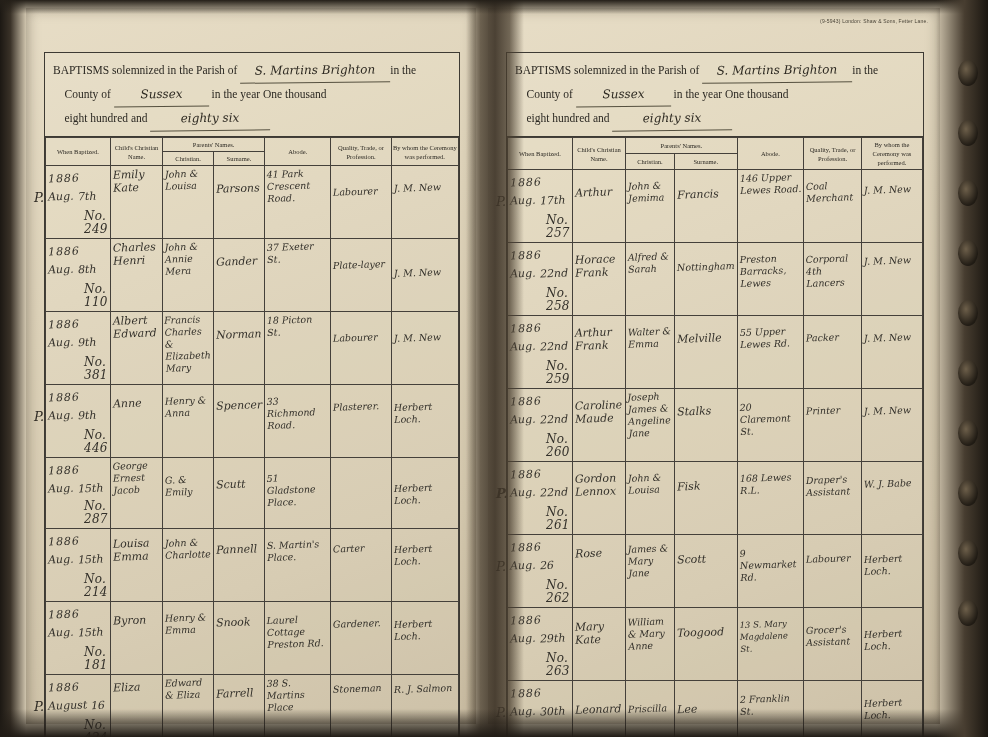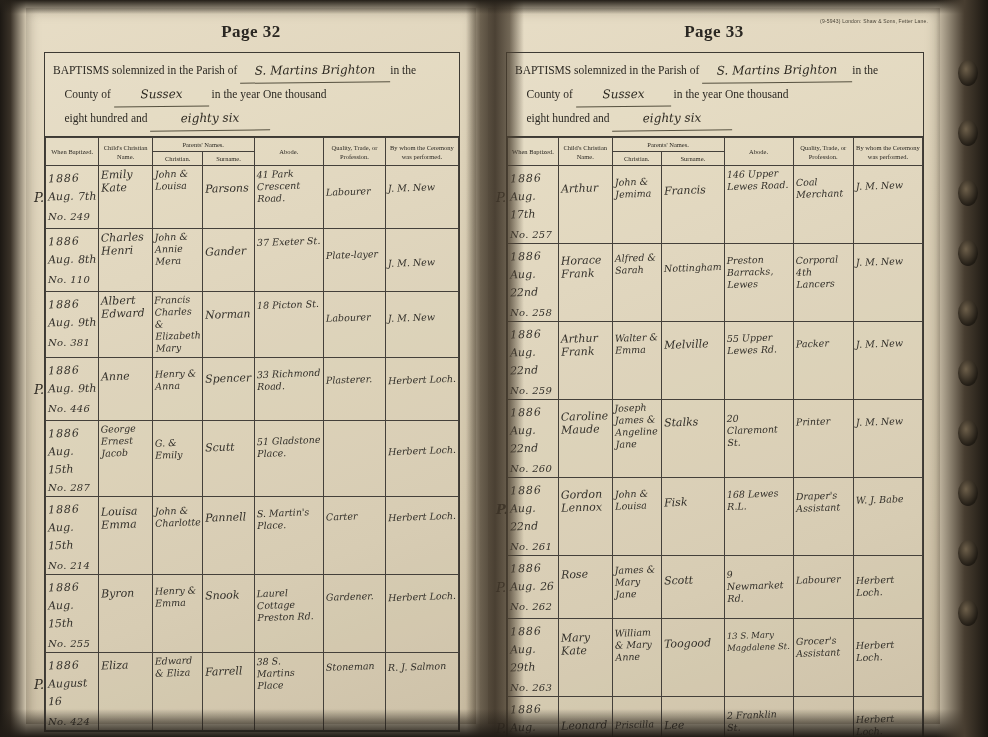--- a/index.html
+++ b/index.html
@@ -77,42 +77,41 @@
   .c-surname{width:12%;}
   .c-abode{width:17%;}
   .c-quality{width:15%;}
   .c-bywhom{width:18%;}
   .hwtxt{
     font-family:"DejaVu Serif",serif;font-style:italic;color:#33302a;
     font-size:11px;line-height:13px;display:block;
   }
   .hwtxt.sm{font-size:9.5px;line-height:12px;}
   .year{font-size:11px;letter-spacing:1px;}
-  .num{font-size:10px;letter-spacing:.3px;}
+  .num{font-size:12px;letter-spacing:.3px;margin-left:36px;}
   .rowwrap{position:relative;}
   .pmark{
     position:absolute;left:-14px;top:22px;font-family:"DejaVu Serif",serif;
     font-style:italic;font-size:13px;color:#2f2b24;
   }
   .slant{display:inline-block;transform:rotate(-2deg);}
   .stain{
     position:absolute;border-radius:50%;pointer-events:none;
     background:radial-gradient(ellipse at 50% 50%, rgba(150,125,85,.30), rgba(150,125,85,0) 70%);
   }
 </style>
 </head>
 <body>
 
 <div class="scan">
 
   <div class="stain" style="left:120px;top:40px;width:260px;height:120px;"></div>
   <div class="stain" style="left:600px;top:500px;width:320px;height:180px;"></div>
 
   <div class="page page-left">
-    <div class="page-title">Page 32</div>
 
     <div class="form">
       <div class="heading">
         <span>BAPTISMS solemnized in the Parish of</span>
         <span class="fill wide">S. Martins Brighton</span><span>in the</span><br>
         &nbsp;&nbsp;&nbsp;&nbsp;<span>County of</span>
         <span class="fill sm">Sussex</span>
         <span>in the year One thousand</span><br>
         &nbsp;&nbsp;&nbsp;&nbsp;<span>eight hundred and</span>
         <span class="fill">eighty six</span>
@@ -236,21 +235,21 @@
             <td class="cell"><span class="hwtxt sm slant" style="margin-top:12px">Carter</span></td>
             <td class="cell"><span class="hwtxt sm slant" style="margin-top:12px">Herbert Loch.</span></td>
           </tr>
           <tr>
             <td class="cell">
               <div class="rowwrap">
                 <span class="pmark"></span>
                 <span class="hwtxt year slant">1886</span>
                 <span class="hwtxt slant">Aug.</span>
                 <span class="hwtxt slant">15th</span>
-                <span class="hwtxt num" style="margin-top:6px">No. 255</span>
+                <span class="hwtxt num" style="margin-top:6px">No. 181</span>
               </div>
             </td>
             <td class="cell"><span class="hwtxt slant" style="margin-top:10px">Byron</span></td>
             <td class="cell"><span class="hwtxt sm slant" style="margin-top:8px">Henry &amp; Emma</span></td>
             <td class="cell"><span class="hwtxt slant" style="margin-top:12px">Snook</span></td>
             <td class="cell"><span class="hwtxt sm slant" style="margin-top:10px">Laurel Cottage Preston Rd.</span></td>
             <td class="cell"><span class="hwtxt sm slant" style="margin-top:14px">Gardener.</span></td>
             <td class="cell"><span class="hwtxt sm slant" style="margin-top:14px">Herbert Loch.</span></td>
           </tr>
           <tr>
@@ -270,21 +269,20 @@
             <td class="cell"><span class="hwtxt sm slant" style="margin-top:6px">Stoneman</span></td>
             <td class="cell"><span class="hwtxt sm slant" style="margin-top:6px">R. J. Salmon</span></td>
           </tr>
         </tbody>
       </table>
     </div>
   </div>
 
   <div class="page page-right">
     <div class="printer-note">(9-5943) London: Shaw &amp; Sons, Fetter Lane.</div>
-    <div class="page-title">Page 33</div>
 
     <div class="form">
       <div class="heading">
         <span>BAPTISMS solemnized in the Parish of</span>
         <span class="fill wide">S. Martins Brighton</span><span>in the</span><br>
         &nbsp;&nbsp;&nbsp;&nbsp;<span>County of</span>
         <span class="fill sm">Sussex</span>
         <span>in the year One thousand</span><br>
         &nbsp;&nbsp;&nbsp;&nbsp;<span>eight hundred and</span>
         <span class="fill">eighty six</span>

